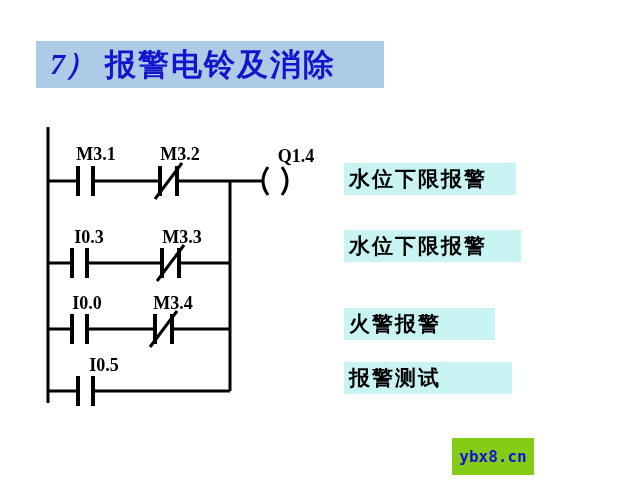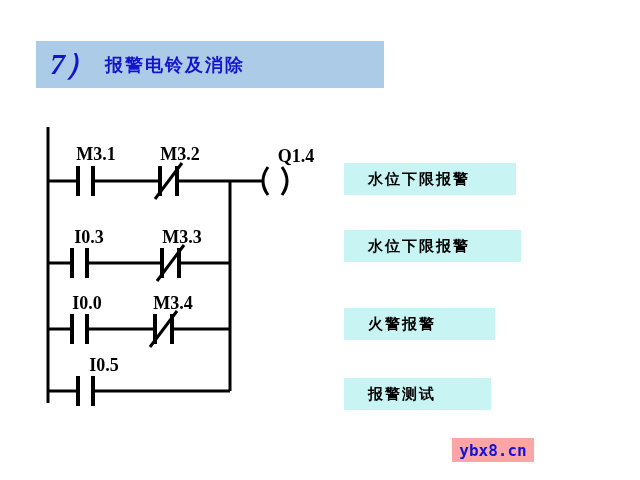--- a/index.html
+++ b/index.html
@@ -24,56 +24,56 @@
   }
   .title-num {
     font-family: "Liberation Serif", serif;
     font-weight: bold;
     font-style: italic;
     font-size: 30px;
     color: #1414cf;
   }
   .title-text {
     font-weight: bold;
-    font-size: 18px;
+    font-size: 31px;
     color: #1414cf;
     letter-spacing: 2px;
   }
 
   svg.ladder { position: absolute; left: 0; top: 0; }
   svg text.lbl {
     font-family: "Liberation Serif", serif;
     font-weight: bold;
     font-size: 18px;
     fill: #000000;
     text-anchor: middle;
   }
 
   .annotation {
     position: absolute;
     background: #c8f4f4;
     height: 32px;
     display: flex;
     align-items: center;
-    padding-left: 24px;
-    font-size: 15px;
+    padding-left: 5px;
+    font-size: 21px;
     font-weight: bold;
     color: #000000;
     letter-spacing: 2px;
   }
   .ann-1 { left: 344px; top: 163px; width: 172px; }
   .ann-2 { left: 344px; top: 230px; width: 177px; }
   .ann-3 { left: 344px; top: 308px; width: 151px; }
-  .ann-4 { left: 344px; top: 362px; width: 147px; margin-top: 16px; }
+  .ann-4 { left: 344px; top: 362px; width: 168px; }
 
   .watermark {
     position: absolute;
     left: 452px; top: 438px;
-    width: 82px; height: 24px;
-    background: #fca5a5;
+    width: 82px; height: 37px;
+    background: #84cc16;
     color: #1313d8;
     font-family: "DejaVu Sans Mono", monospace;
     font-weight: bold;
     font-size: 16px;
     display: flex;
     align-items: center;
     justify-content: center;
   }
 </style>
 </head>

